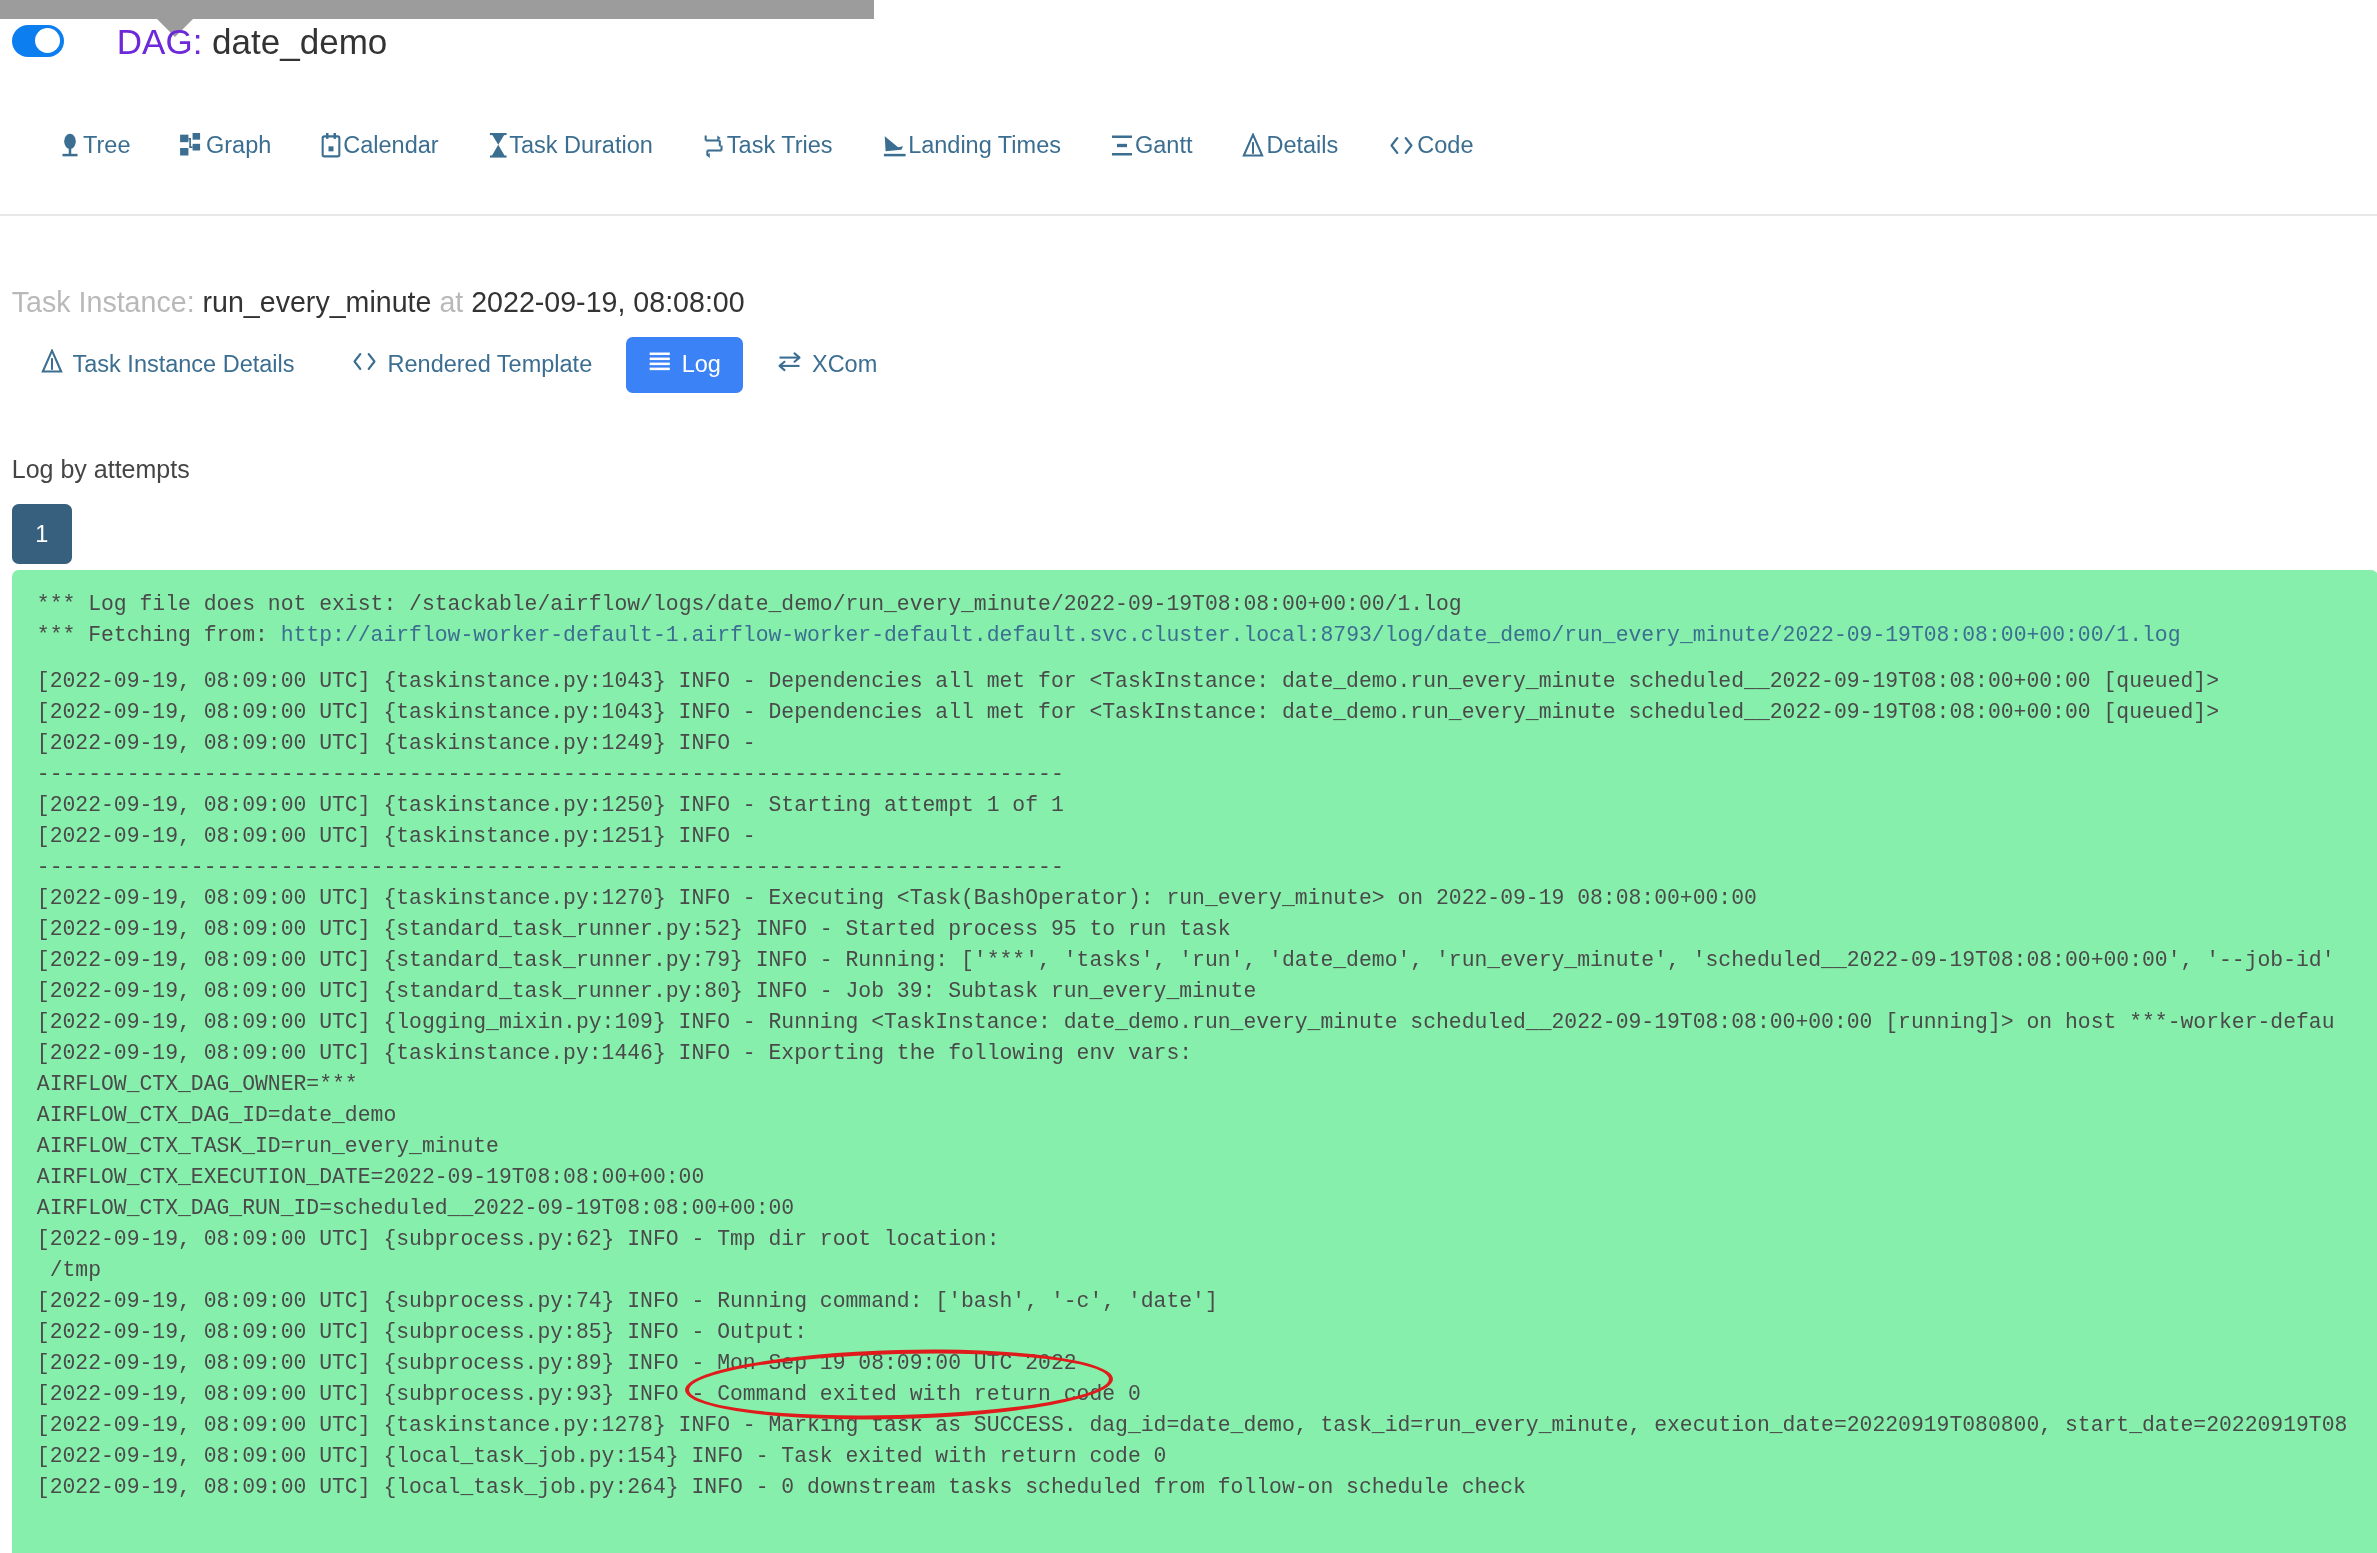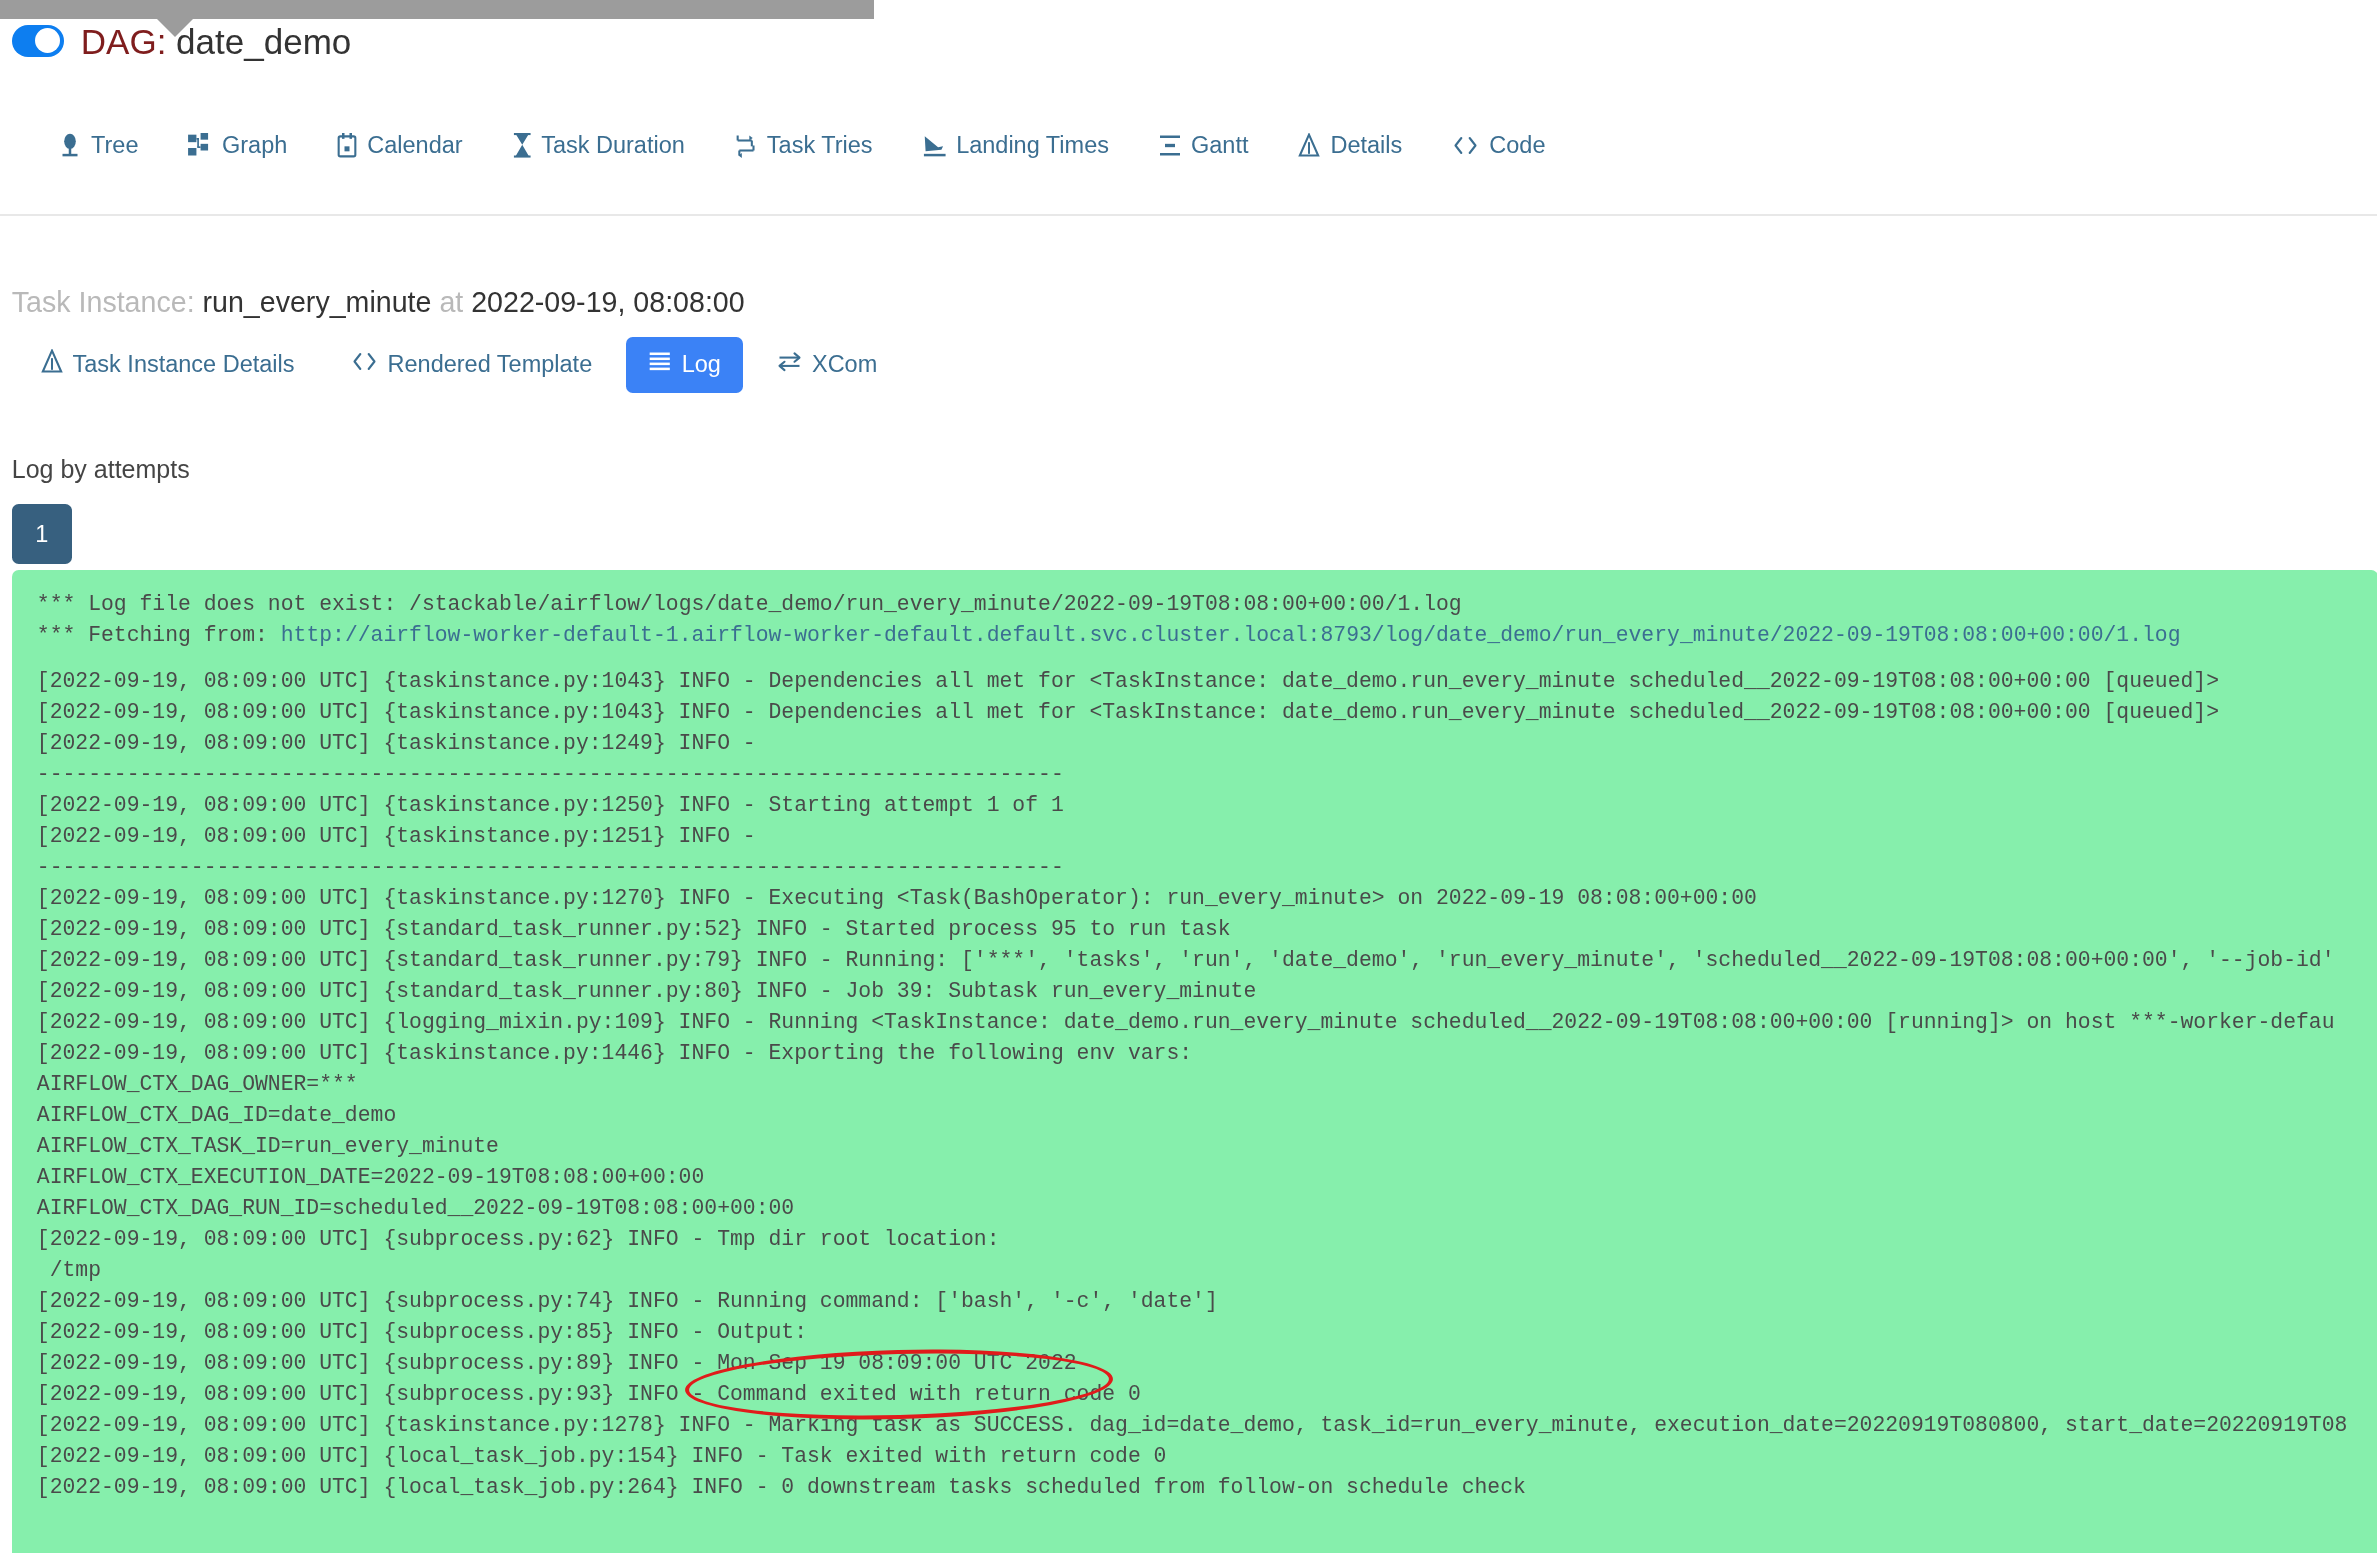--- a/index.html
+++ b/index.html
@@ -53,35 +53,35 @@
     top: 3.4px; right: 3.4px;
     width: 25px; height: 25px;
     border-radius: 50%;
     background: #ffffff;
   }
   .dag-title {
     font-size: 35px;
     line-height: 1;
     white-space: nowrap;
   }
-  .dag-title .muted { color: #7f1d1d; }
+  .dag-title .muted { color: #6d28d9; margin-left: 36px; }
   .dag-title .strong { color: #333333; }
 
   
   .nav-tabs {
     position: absolute;
     left: 34px; top: 124px;
     display: flex;
     align-items: center;
     gap: 0px;
   }
   .nav-tab {
     display: flex;
     align-items: center;
-    gap: 10px;
+    gap: 2px;
     padding: 8.4px 25px;
     color: #3b6e91;
     font-size: 23.5px;
     white-space: nowrap;
     cursor: pointer;
     text-decoration: none;
   }
   .nav-tab .ic { display: flex; align-items: center; }
   .nav-divider {
     position: absolute;

